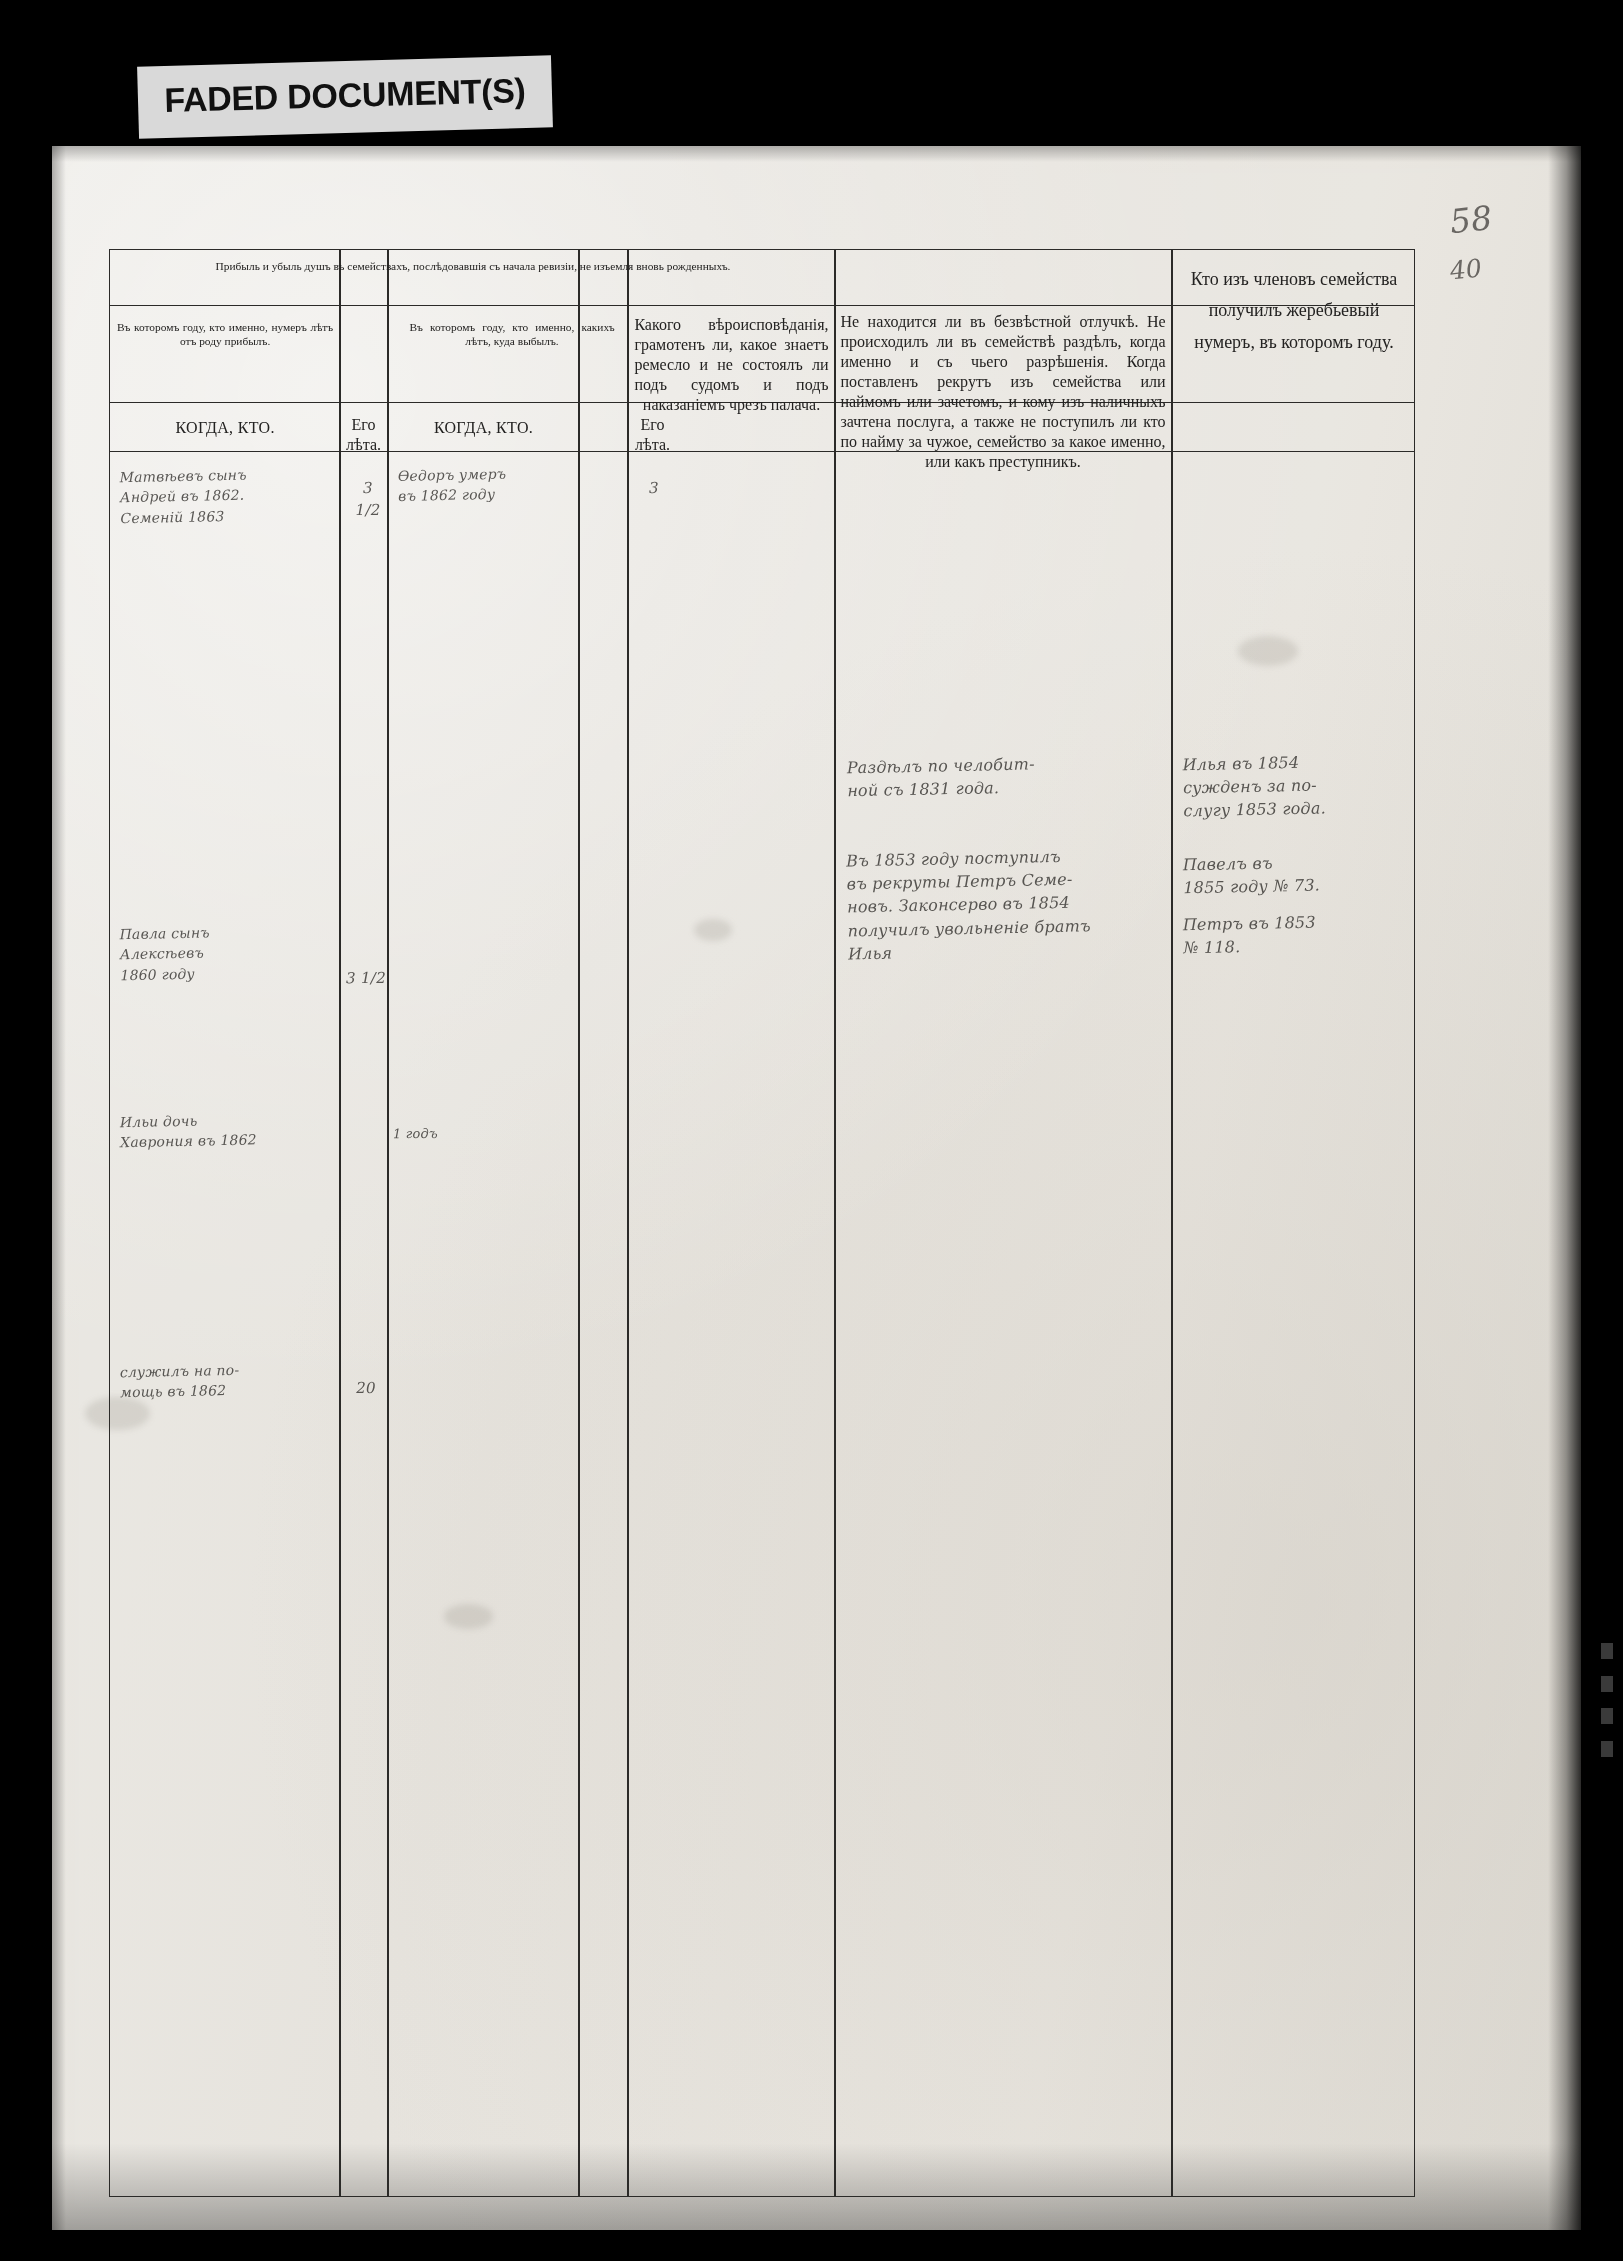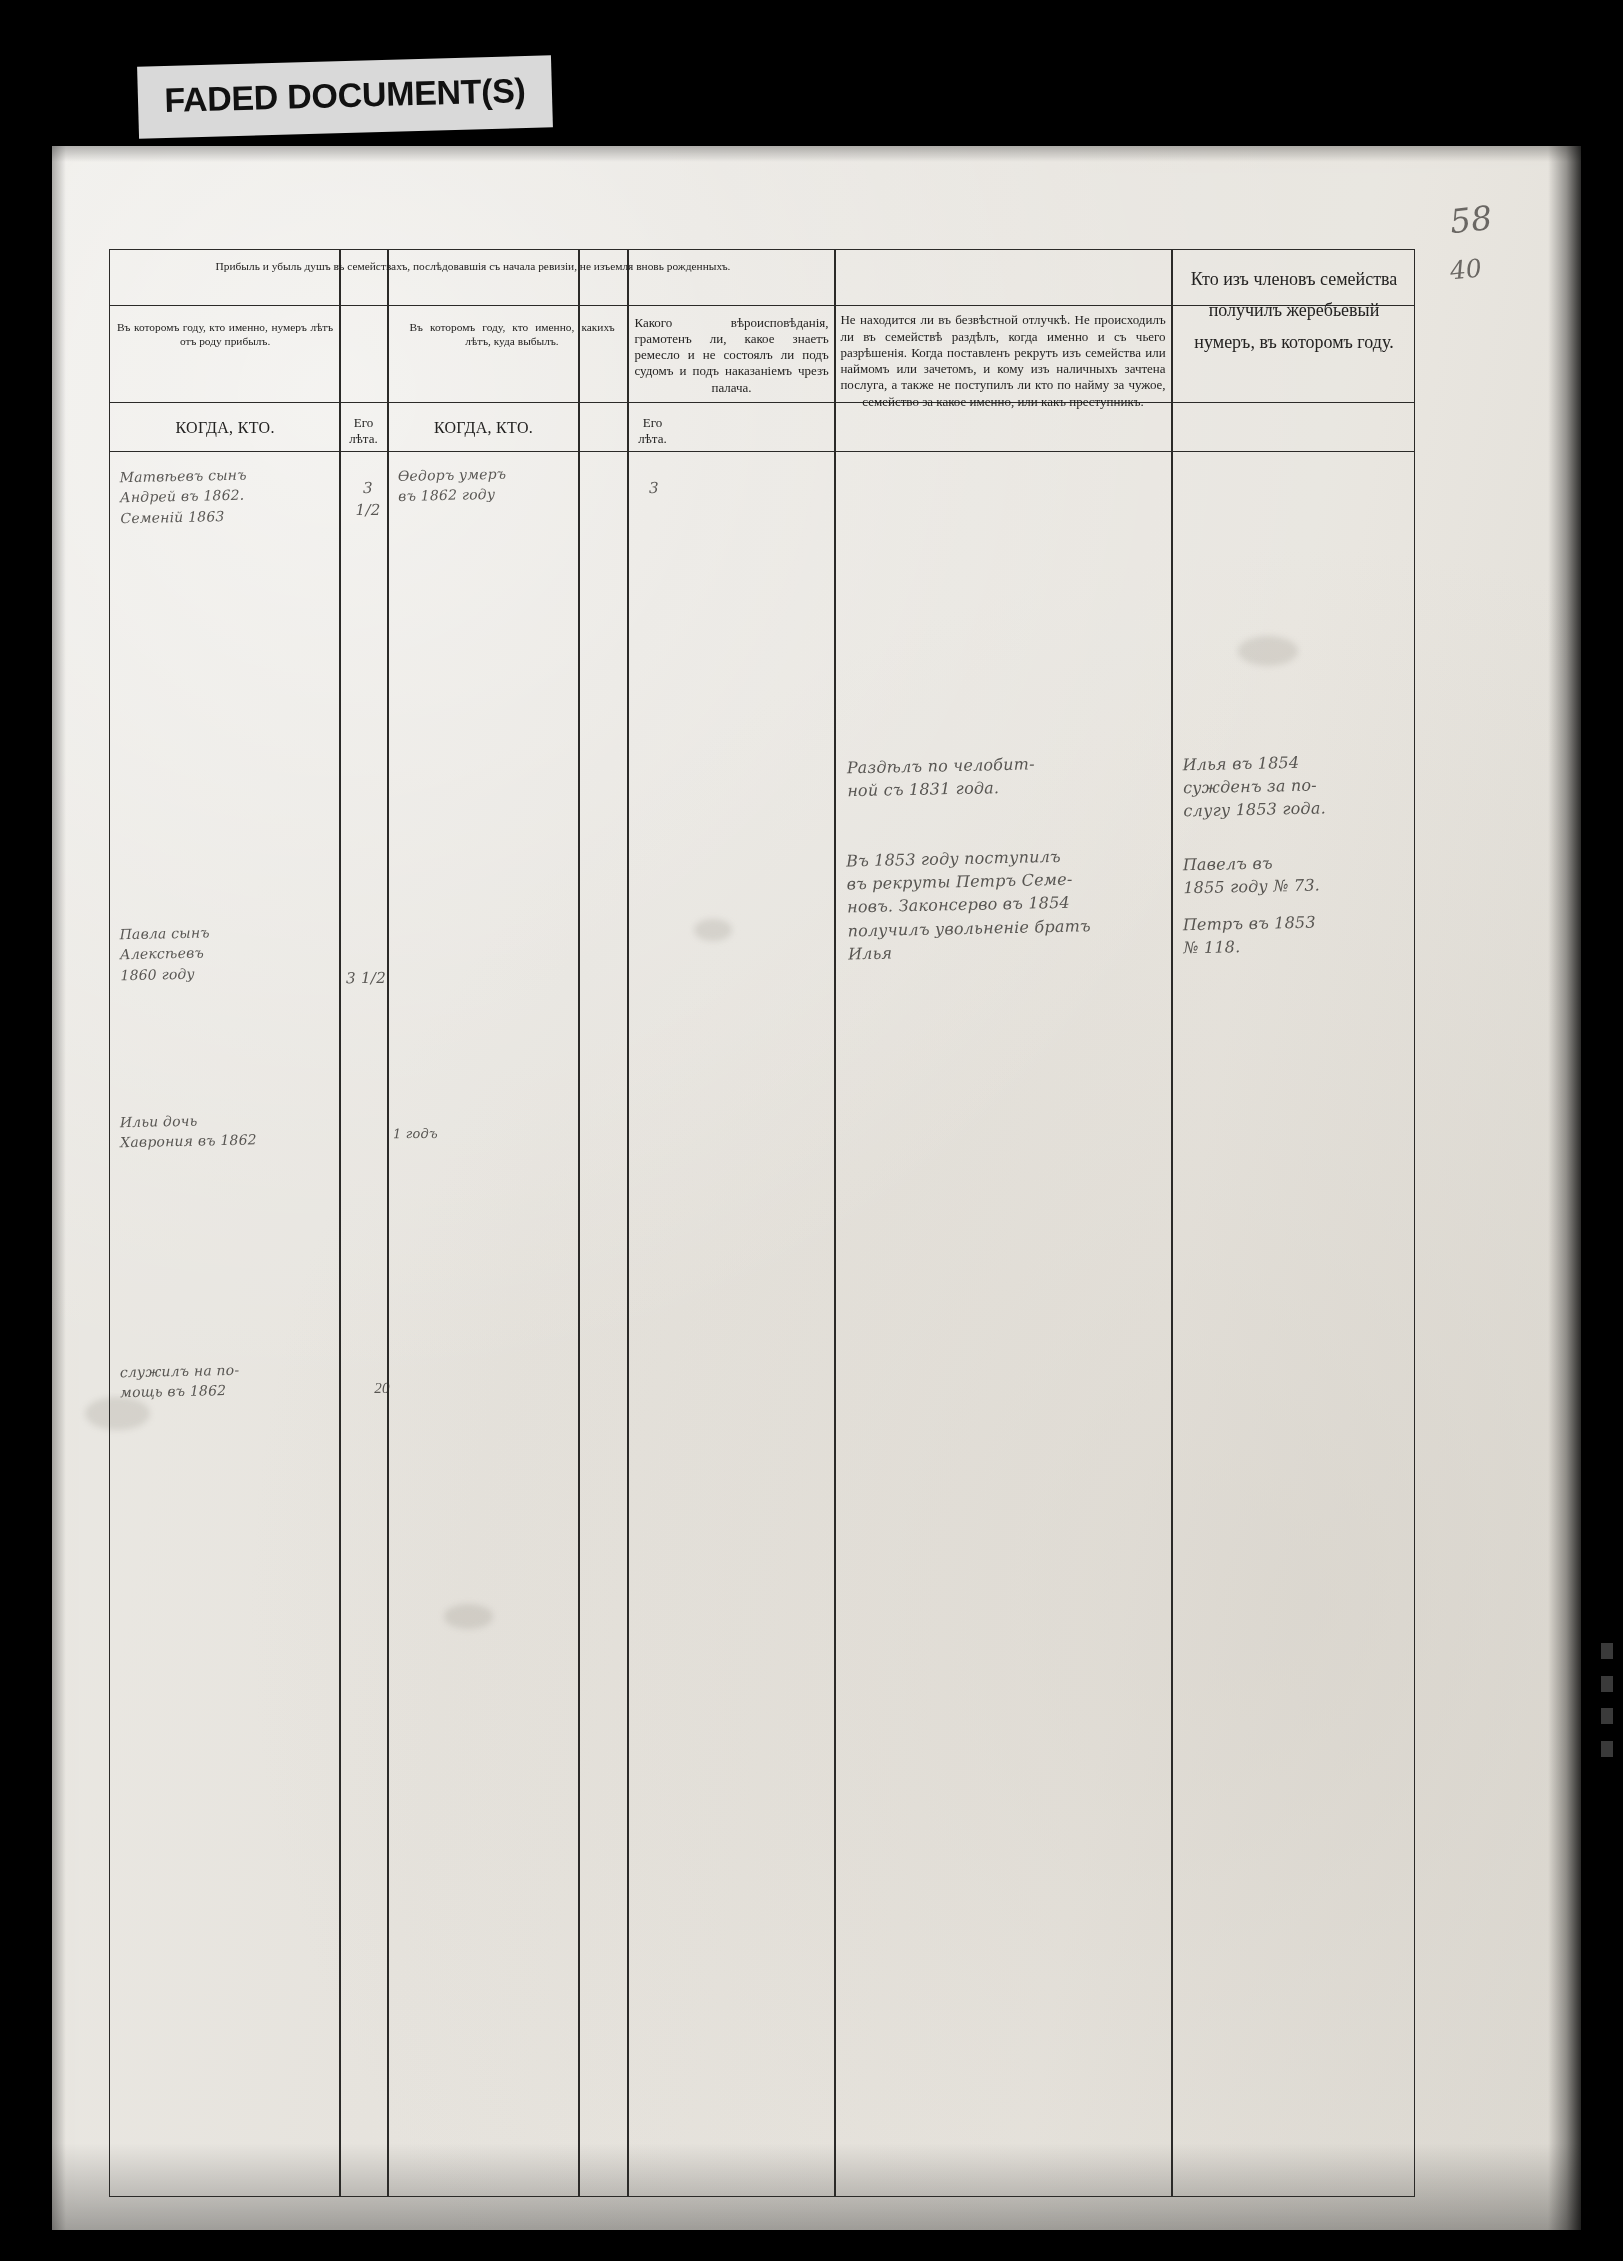--- a/index.html
+++ b/index.html
@@ -118,21 +118,21 @@
     box-sizing: border-box;
     padding: 3.3px 5.4px;
     text-align: center;
     color: #232221;
     line-height: 1.25;
   }
   .hdr-small {
     font-size: 11.4px;
   }
   .hdr-tiny {
-    font-size: 13px;
+    font-size: 16px;
   }
   .hdr-caps {
     font-size: 16px;
     letter-spacing: 0.3px;
   }
   .hdr-big {
     font-size: 18px;
   }
   .justified {
     text-align: justify;
@@ -236,21 +236,21 @@
 Алексѣевъ
 1860 году</div>
     <div class="hand num" style="left:234px; top:717px; width:44px; text-align:center;">3 1/2</div>
 
     <div class="hand sm" style="left:9.8px; top:860px; width:212px;">Ильи дочь
 Хаврония въ 1862</div>
     <div class="hand num" style="left:283px; top:875px; width:60px; text-align:left; font-size:13px;">1 годъ</div>
 
     <div class="hand sm" style="left:9.8px; top:1110px; width:212px;">служилъ на по-
 мощь въ 1862</div>
-    <div class="hand num" style="left:250px; top:1127px; width:44px; text-align:center;font-family:Liberation Serif, serif;">20</div>
+    <div class="hand num" style="left:234px; top:1127px; width:44px; text-align:center;">20</div>
 
     <div class="hand sm" style="left:288px; top:214px; width:180px;">Өедоръ умеръ
 въ 1862 году</div>
     <div class="hand num" style="left:525px; top:227px; width:38px; text-align:center;">3</div>
 
     <div class="hand md" style="left:737px; top:503px; width:316px;">Раздѣлъ по челобит-
 ной съ 1831 года.</div>
 
     <div class="hand md" style="left:737px; top:596px; width:326px;">Въ 1853 году поступилъ
 въ рекруты Петръ Семе-

